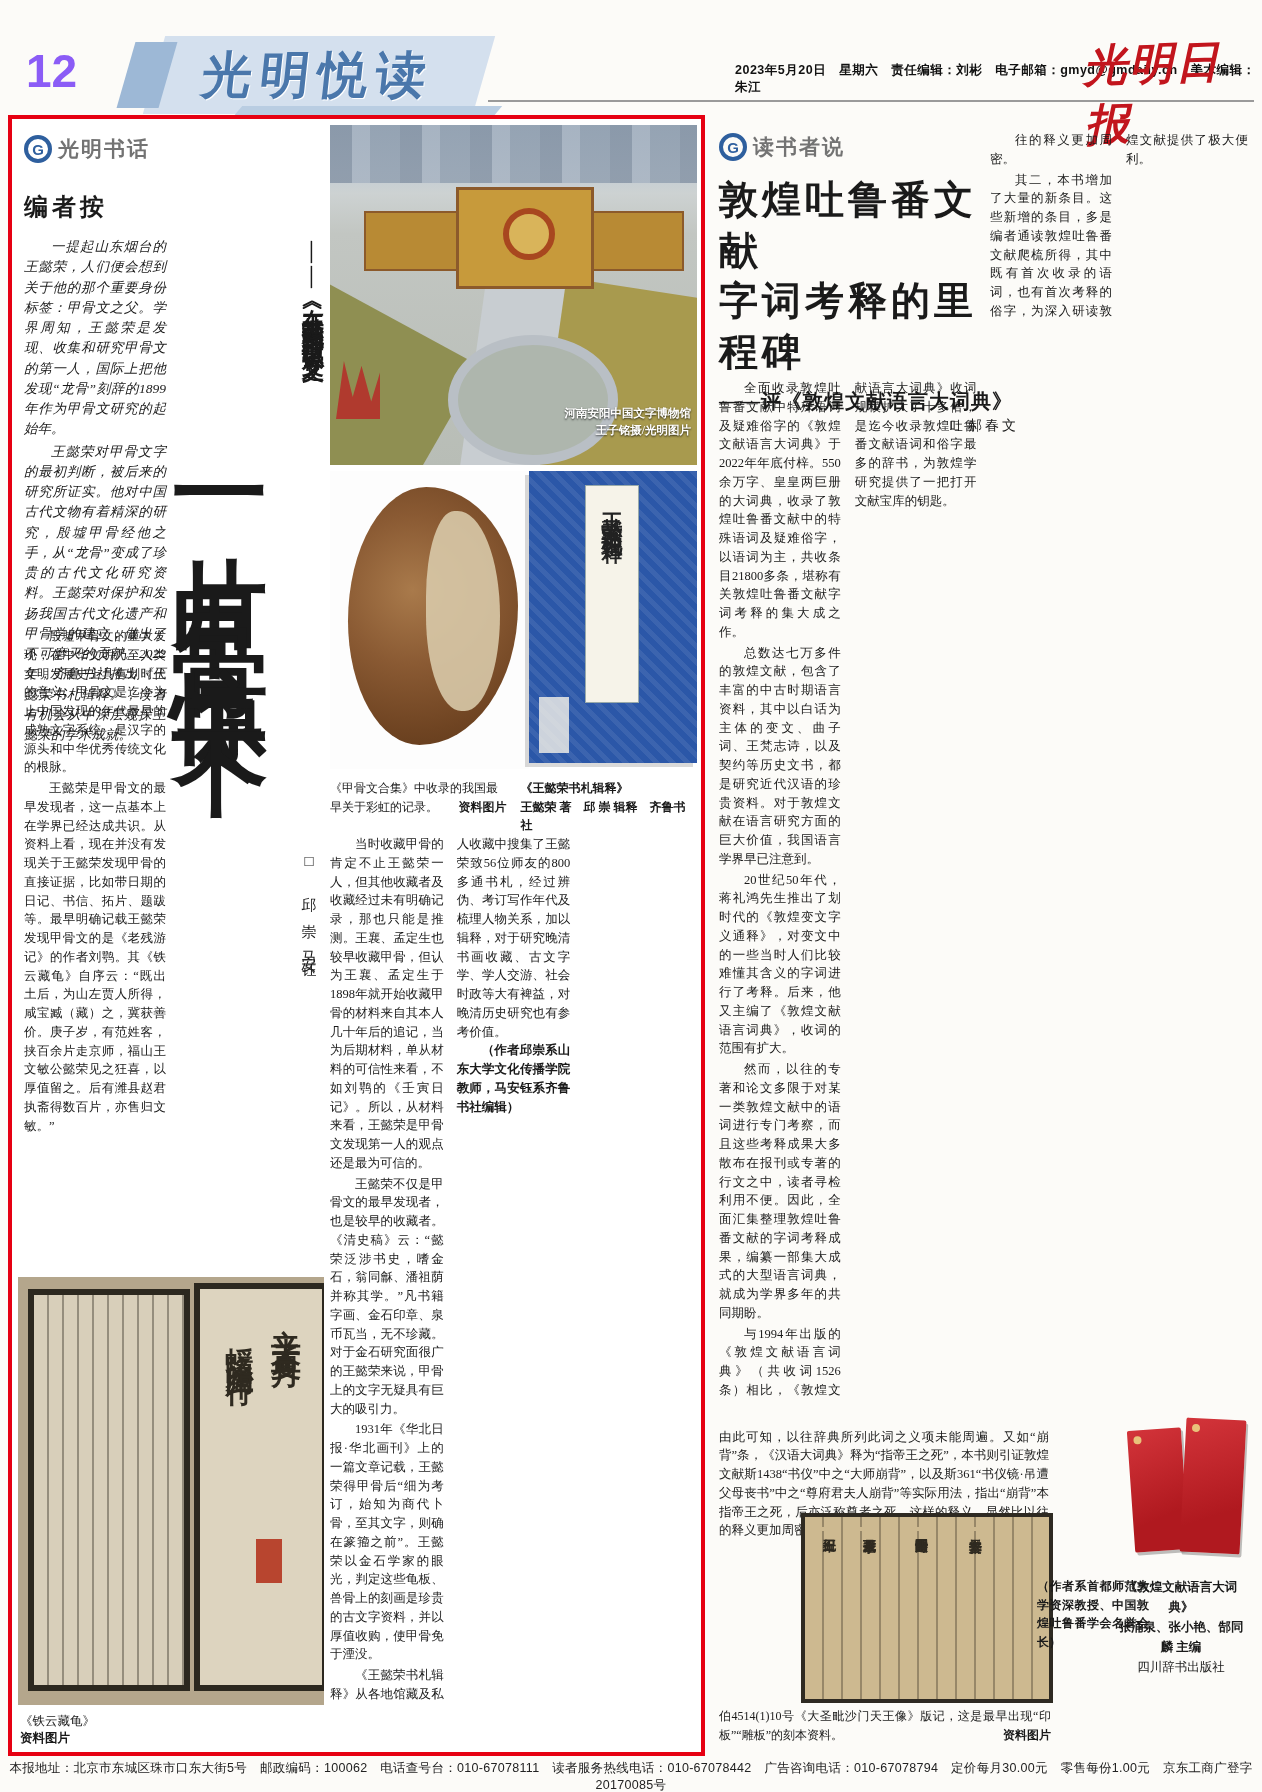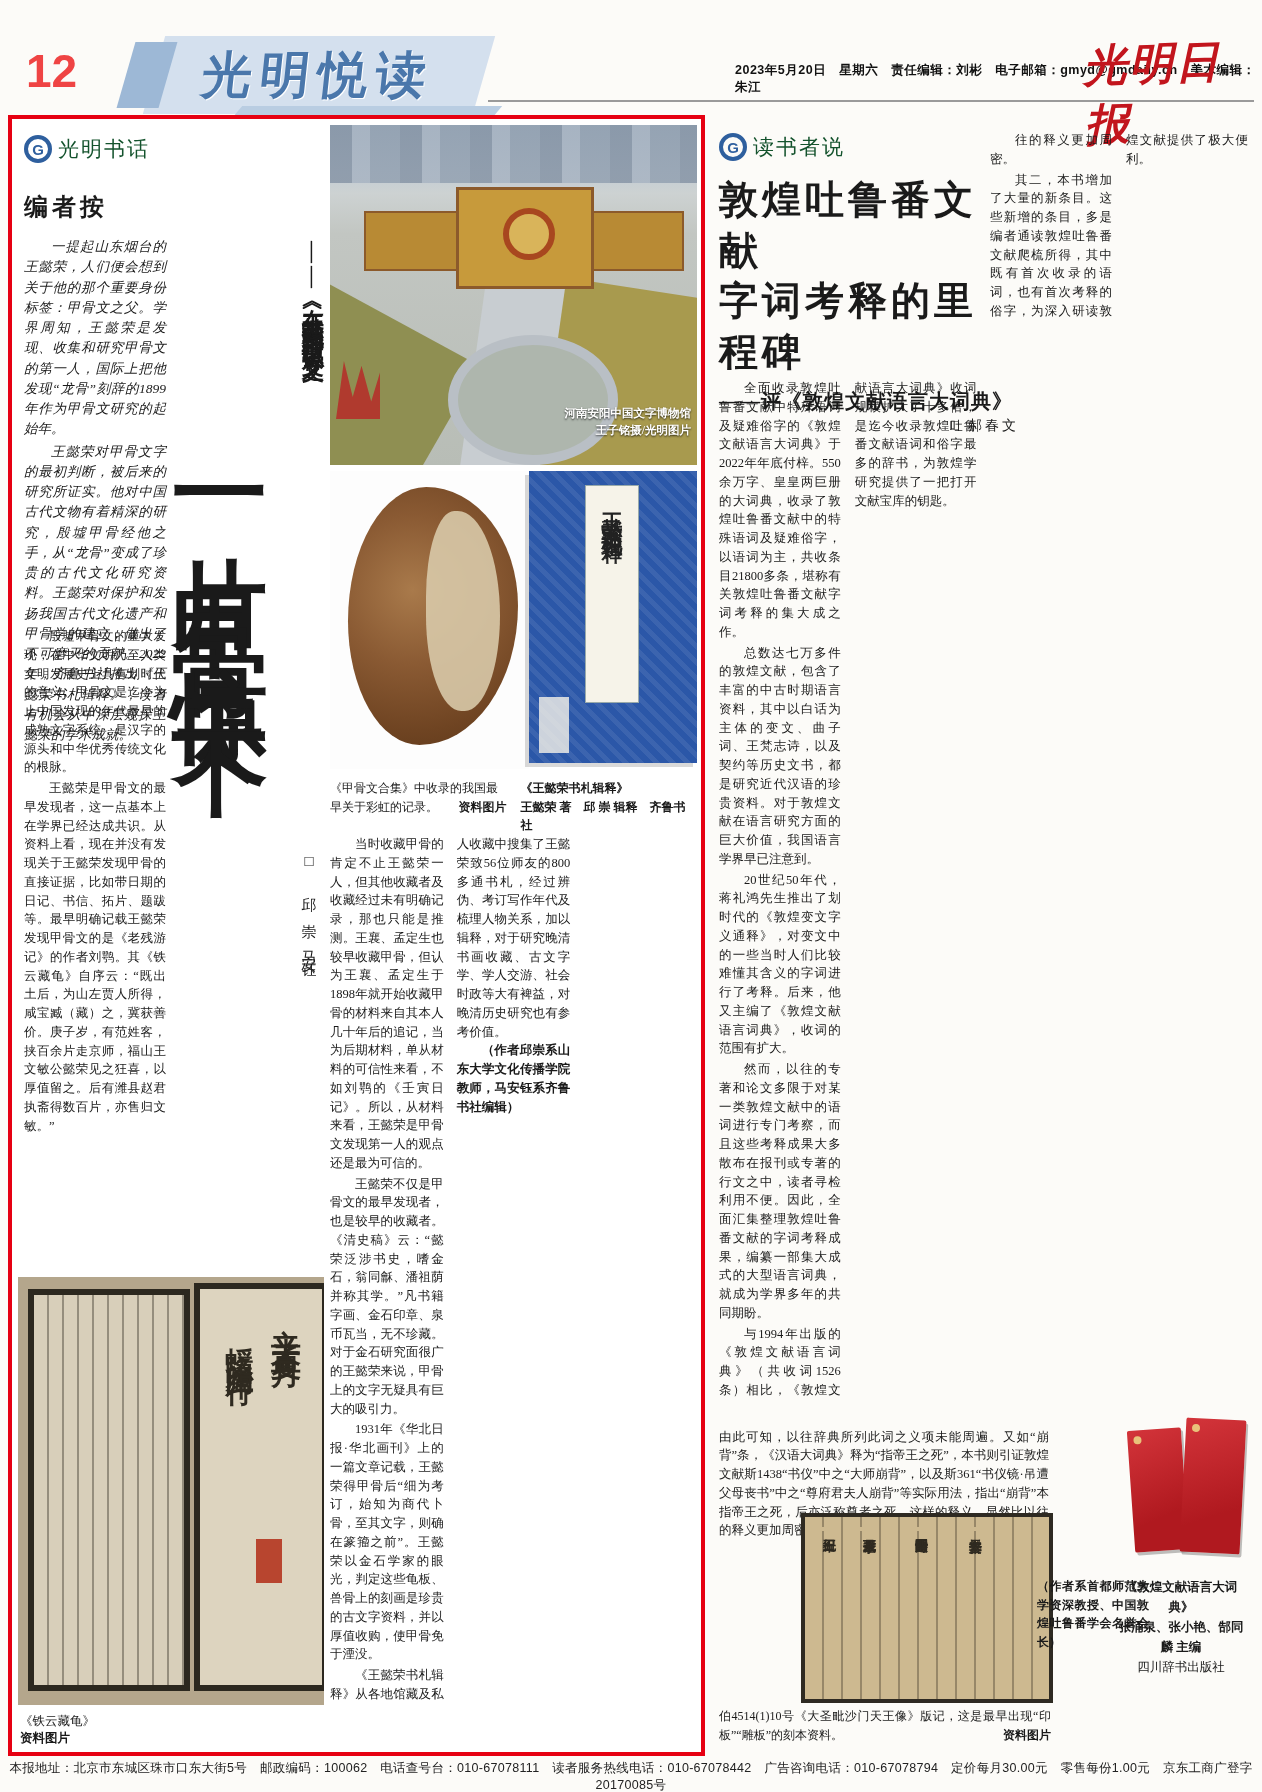--- a/index.html
+++ b/index.html
@@ -1,40 +1,40 @@
 <!DOCTYPE html>
 <html><head>
 <meta charset="utf-8">
 <style>
   html,body{margin:0;padding:0;background:#e9e7e2;}
   .page{position:relative;width:1262px;height:1792px;background:#fcfbf8;margin:0 auto;
         font-family:"Liberation Serif","DejaVu Serif",serif;color:#1a1a1a;overflow:hidden;}
   
   .hdr-pageno{position:absolute;left:26px;top:44px;font-family:"Liberation Sans",sans-serif;
-              font-size:46px;font-weight:700;color:#ef4444;}
+              font-size:46px;font-weight:700;color:#8b5cf6;}
   .hdr-band{position:absolute;left:118px;top:36px;width:370px;height:78px;}
   .hdr-par1{position:absolute;left:36px;top:0;width:330px;height:78px;background:#d4e0ee;transform:skewX(-16deg);}
   .hdr-par2{position:absolute;left:8px;top:6px;width:42px;height:66px;background:#9db8d6;transform:skewX(-16deg);}
   .hdr-par3{position:absolute;left:120px;top:70px;width:260px;height:10px;background:#b9cde2;transform:skewX(-40deg);}
   .hdr-section{position:absolute;left:84px;top:6px;font-size:50px;font-weight:700;color:#4a77ab;
                letter-spacing:8px;transform:skewX(-6deg);text-shadow:1px 1px 0 #fff;}
   .hdr-dateline{position:absolute;left:735px;top:62px;font-size:12.5px;font-weight:700;color:#111;
                 font-family:"Liberation Sans",sans-serif;letter-spacing:.5px;}
   .hdr-rule{position:absolute;left:488px;top:100px;width:766px;height:2px;background:#9a9a9a;}
   .masthead{position:absolute;left:1084px;top:34px;font-size:44px;font-weight:700;color:#c2151d;
             font-style:italic;letter-spacing:2px;transform:rotate(-2deg);}
   
   .coltext p{margin:0 0 2px 0;text-indent:2em;text-align:justify;}
   .bold{font-weight:700;}
   
   .left-box{position:absolute;left:8px;top:115px;width:689px;height:1633px;border:4px solid #e60012;background:#fff;}
   .badge{position:absolute;display:flex;align-items:center;gap:6px;font-family:"Liberation Sans",sans-serif;}
   .g-ring{width:28px;height:28px;border:4px solid #2e5f9e;border-radius:50%;display:flex;align-items:center;
           justify-content:center;font-weight:700;color:#2e5f9e;font-size:15px;box-sizing:border-box;}
-  .badge-label{font-size:21px;font-weight:400;color:#14532d;letter-spacing:2px;}
+  .badge-label{font-size:21px;font-weight:700;color:#737373;letter-spacing:2px;}
   .ednote{position:absolute;left:12px;top:72px;width:142px;}
   .ednote h3{margin:0 0 14px 0;font-size:24px;letter-spacing:4px;}
   .ednote .coltext{font-size:13.5px;line-height:1.5;font-style:italic;}
   .bodycol1{position:absolute;left:12px;top:508px;width:142px;height:648px;font-size:12.5px;line-height:1.5;overflow:hidden;}
   .titlezone{position:absolute;left:158px;top:98px;width:158px;height:1070px;}
   .v-sub{position:absolute;right:0;top:24px;writing-mode:vertical-rl;font-size:22px;font-weight:700;
          letter-spacing:3px;height:600px;}
   .v-auth{position:absolute;right:10px;top:636px;writing-mode:vertical-rl;font-size:15px;letter-spacing:6px;}
   .v-big{position:absolute;left:2px;top:226px;writing-mode:vertical-rl;font-size:96px;font-weight:700;
          letter-spacing:36px;line-height:1;}

